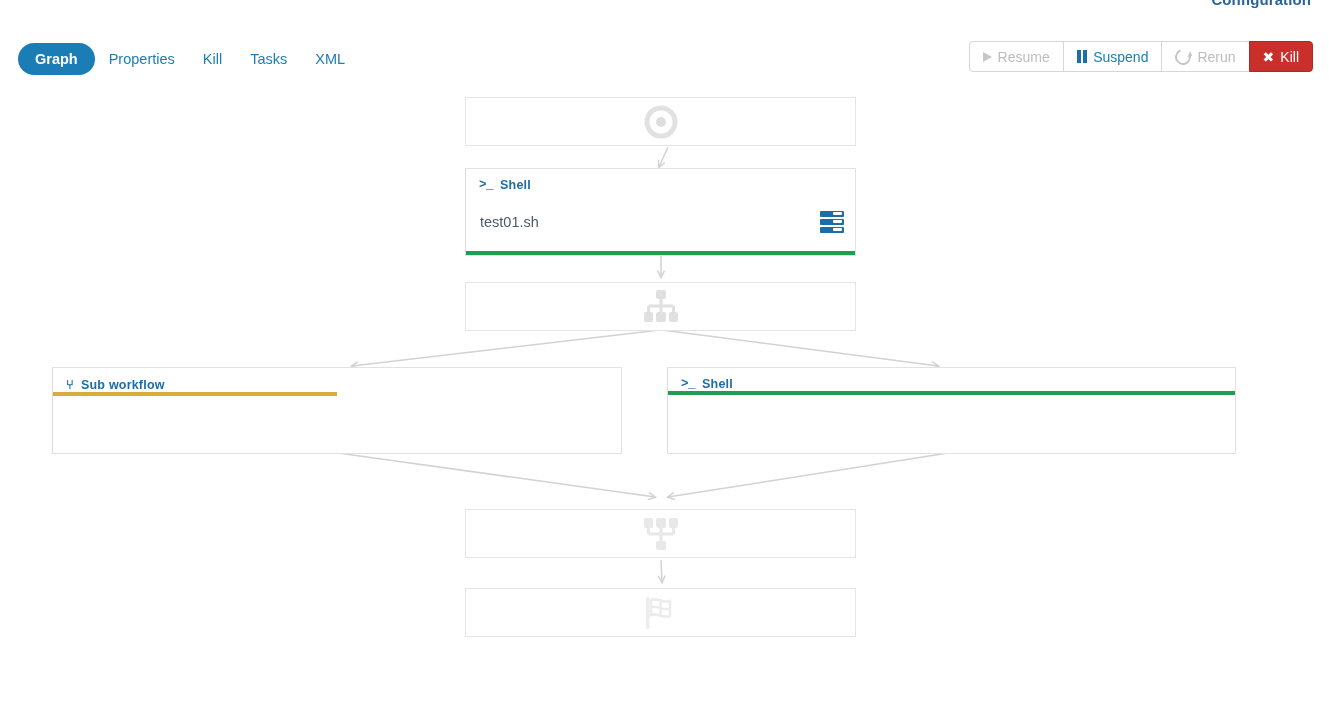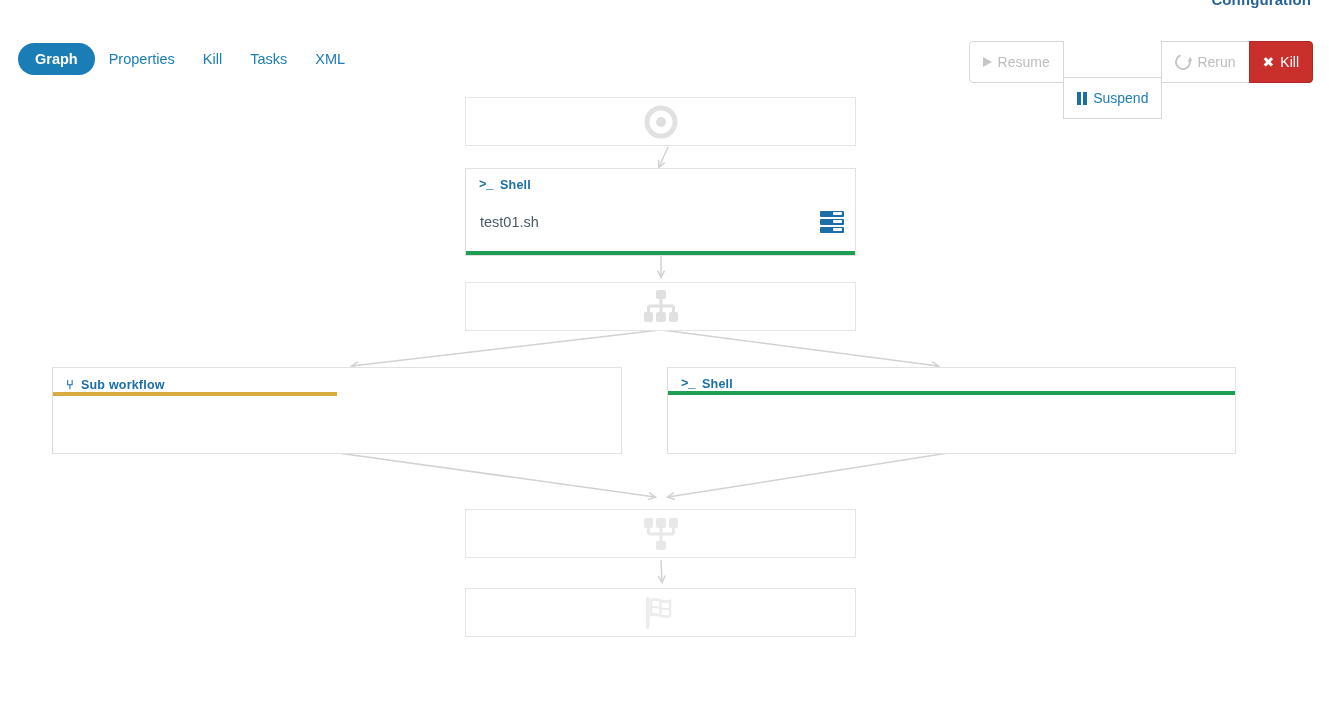--- a/index.html
+++ b/index.html
@@ -20,29 +20,29 @@
   #tabbar{position:absolute;left:18px;top:43px;display:flex;align-items:center;gap:0px;}
   .tab{
     font-size:14.5px;color:#1b7db5;padding:8px 14px;border-radius:16px;
     cursor:pointer;white-space:nowrap;
   }
   .tab.active{background:#1b7db5;color:#ffffff;font-weight:bold;padding:8px 17px;}
 
   
   #actions{position:absolute;right:16px;top:41px;display:flex;}
   .abtn{
-    height:42px;box-sizing:border-box;border:1px solid #d6d6d6;
+    height:31px;box-sizing:border-box;border:1px solid #d6d6d6;
     background:#ffffff;font-size:14px;display:flex;align-items:center;
     gap:6px;padding:0 13px;cursor:pointer;white-space:nowrap;
     margin-left:-1px;
   }
   .abtn:first-child{border-radius:4px 0 0 4px;margin-left:0;}
   .abtn:last-child{border-radius:0 4px 4px 0;}
   .abtn.disabled{color:#bdbdbd;cursor:default;}
-  .abtn.enabled{color:#1b7db5;margin-top:36px;}
+  .abtn.enabled{color:#1b7db5;}
   .abtn.danger{background:#c9302c;border-color:#ac2925;color:#ffffff;}
 
   .gl-play{width:0;height:0;border-left:9px solid #c6c6c6;border-top:5.5px solid transparent;border-bottom:5.5px solid transparent;}
   .gl-pause{display:inline-flex;gap:2.5px;}
   .gl-pause i{display:block;width:4px;height:13px;background:#1b6ea8;}
   .gl-rerun{
     width:12px;height:12px;border:2px solid #c6c6c6;border-radius:50%;
     border-top-color:transparent;position:relative;transform:rotate(25deg);
   }
   .gl-rerun:after{

